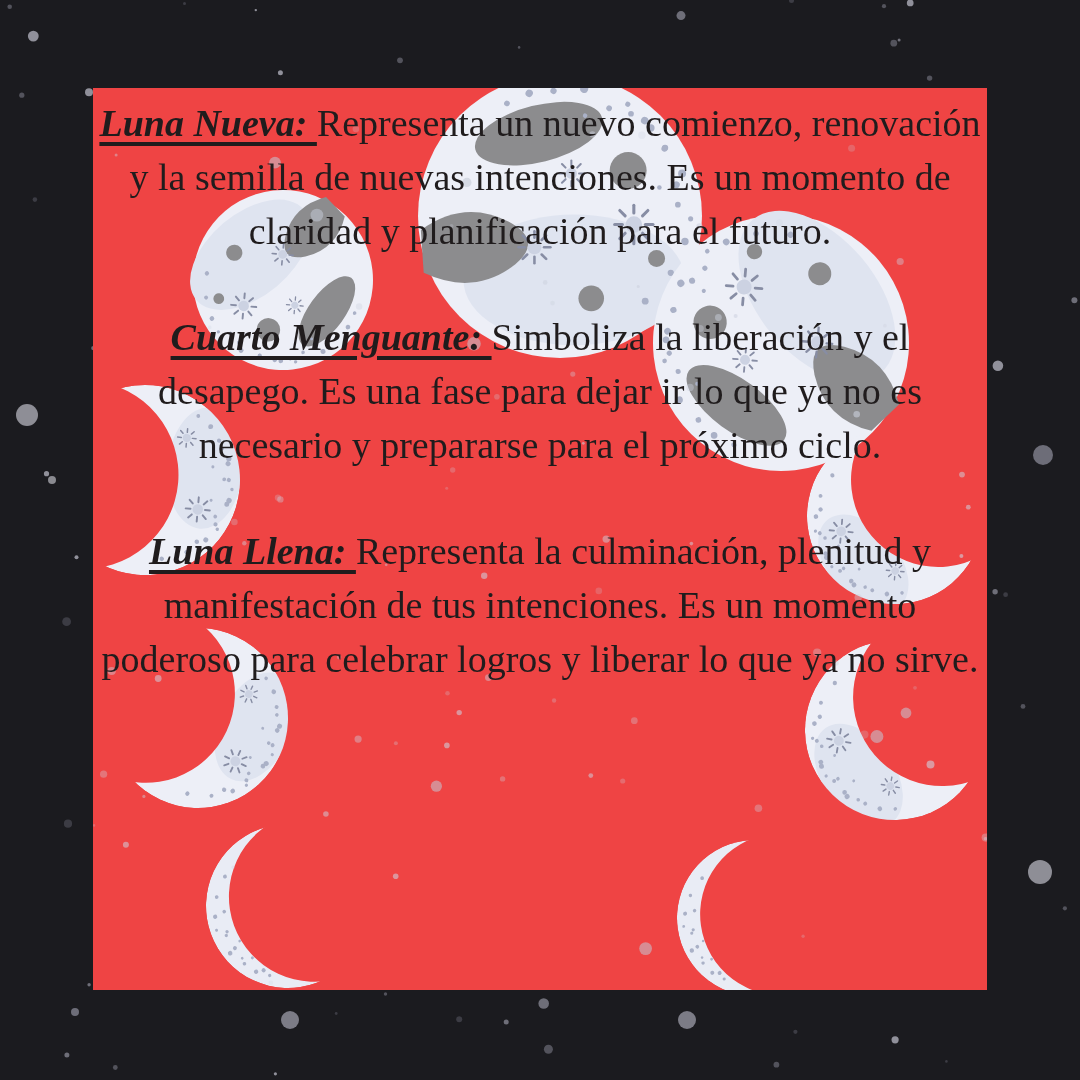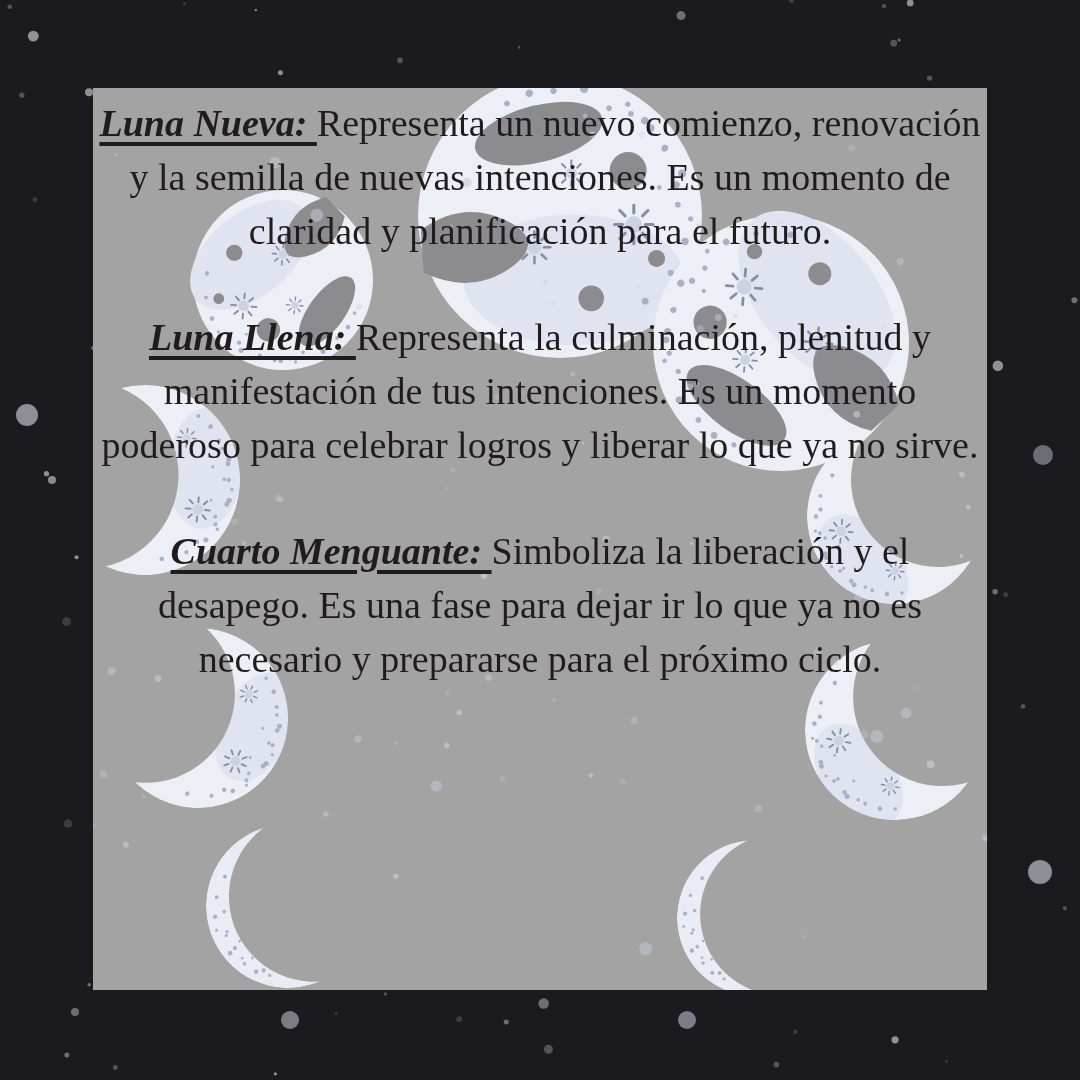--- a/index.html
+++ b/index.html
@@ -12,21 +12,21 @@
   }
   .starfield {
     position: absolute; left: 0; top: 0;
     width: 1080px; height: 1080px;
     z-index: 0;
   }
   .panel {
     position: absolute;
     left: 93px; top: 88px;
     width: 894px; height: 902px;
-    background: #a3a3a3;
+    background: #ef4444;
     overflow: hidden;
     z-index: 1;
   }
   .moons, .panel-speckles {
     position: absolute; left: 0; top: 0;
     width: 894px; height: 902px;
   }
   .moons { z-index: 1; }
   .panel-speckles { z-index: 2; }
   .text-content {
@@ -338,16 +338,16 @@
       <circle cx="552.6" cy="860.6" r="6.4" fill="#c3c8d5" opacity="0.55"></circle>
       <circle cx="813.0" cy="625.0" r="5.4" fill="#c3c8d5" opacity="0.55"></circle>
       <circle cx="343.4" cy="698.2" r="5.6" fill="#c3c8d5" opacity="0.55"></circle>
       <circle cx="783.9" cy="648.5" r="6.5" fill="#c3c8d5" opacity="0.55"></circle>
       <circle cx="182.0" cy="74.7" r="5.9" fill="#c3c8d5" opacity="0.55"></circle>
       <circle cx="373.9" cy="94.4" r="4.6" fill="#c3c8d5" opacity="0.55"></circle>
     </svg>
 
   <div class="text-content">
     <p class="section"><span class="section-title">Luna Nueva: </span><span>Representa un nuevo comienzo, renovación y la semilla de nuevas intenciones. Es un momento de claridad y planificación para el futuro.</span></p>
+    <p class="section gap-above"><span class="section-title">Cuarto Menguante: </span><span>Simboliza la liberación y el desapego. Es una fase para dejar ir lo que ya no es necesario y prepararse para el próximo ciclo.</span></p>
     <p class="section gap-above"><span class="section-title">Luna Llena: </span><span>Representa la culminación, plenitud y manifestación de tus intenciones. Es un momento poderoso para celebrar logros y liberar lo que ya no sirve.</span></p>
-    <p class="section gap-above"><span class="section-title">Cuarto Menguante: </span><span>Simboliza la liberación y el desapego. Es una fase para dejar ir lo que ya no es necesario y prepararse para el próximo ciclo.</span></p>
   </div>
 </div>
 
 </body></html>

